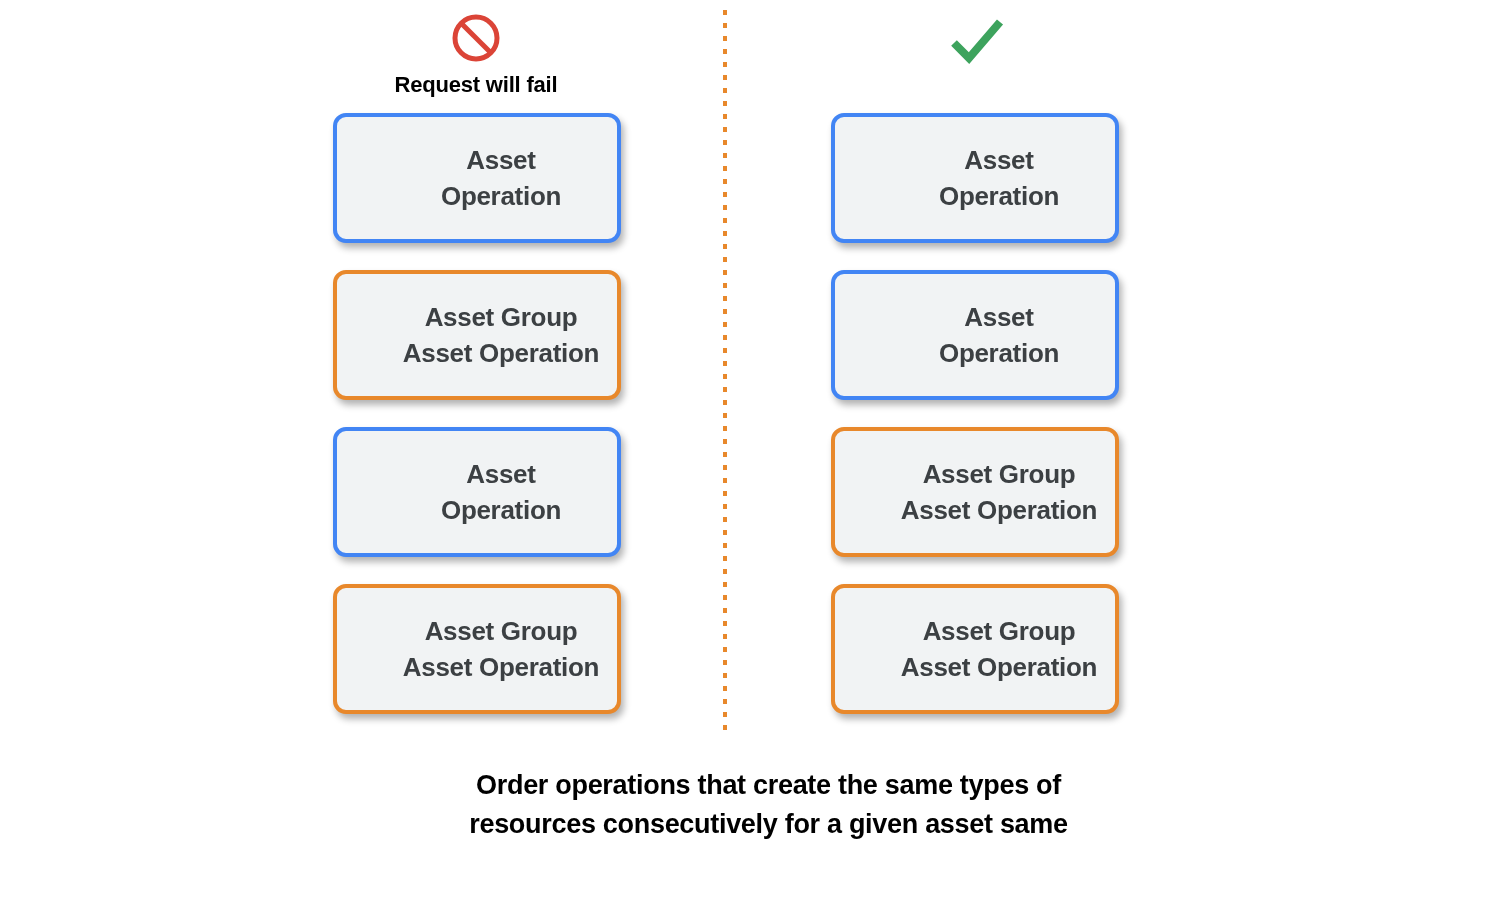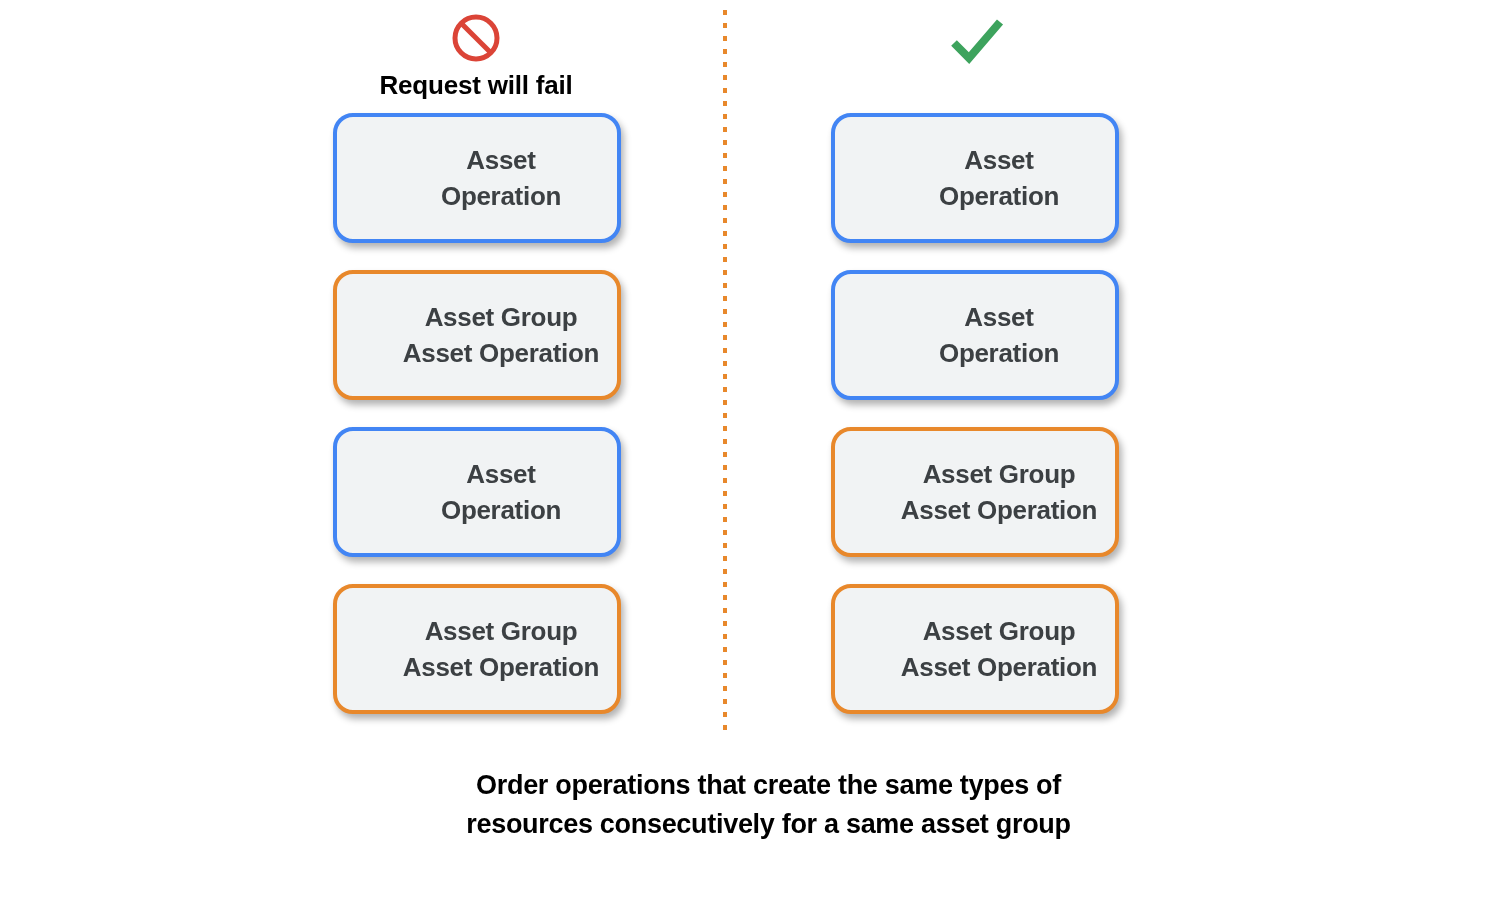--- a/index.html
+++ b/index.html
@@ -60,42 +60,42 @@
 
   .status-icon {
     display: block;
     margin: 0 auto 6px auto;
     height: 52px;
     width: 60px;
   }
   .status-icon svg { display: block; margin: 0 auto; }
 
   .col-title {
-    font-size: 26px;
+    font-size: 22px;
     font-weight: bold;
     color: #000000;
     letter-spacing: -0.2px;
     line-height: 30px;
     white-space: nowrap;
   }
 
   
   .card-stack {
     position: absolute;
     top: 113px;
     left: 47px;
     width: 288px;
   }
 
   .card {
     box-sizing: border-box;
     width: 288px;
     height: 130px;
     margin-bottom: 27px;
-    border-radius: 20px;
+    border-radius: 13px;
     border: 4px solid #a3a3a3;
     background: #F1F3F4;
     box-shadow: 3px 5px 7px rgba(0, 0, 0, 0.30);
     display: flex;
     align-items: center;
     justify-content: center;
     text-align: center;
     padding-left: 48px;
   }
   .card:last-child { margin-bottom: 0; }
@@ -192,16 +192,16 @@
       </div>
       <div class="card orange">
         <span class="card-label">Asset Group
 Asset Operation</span>
       </div>
     </div>
   </div>
 
   <div class="caption">
     <span class="caption-line">Order operations that create the same types of</span>
-    <span class="caption-line">resources consecutively for a same asset group</span>
+    <span class="caption-line">resources consecutively for a given asset same</span>
   </div>
 
 </div>
 
 </body></html>

